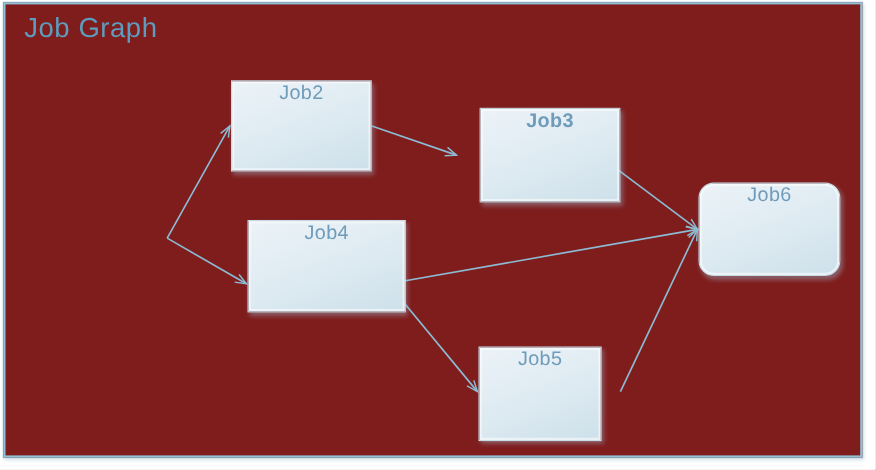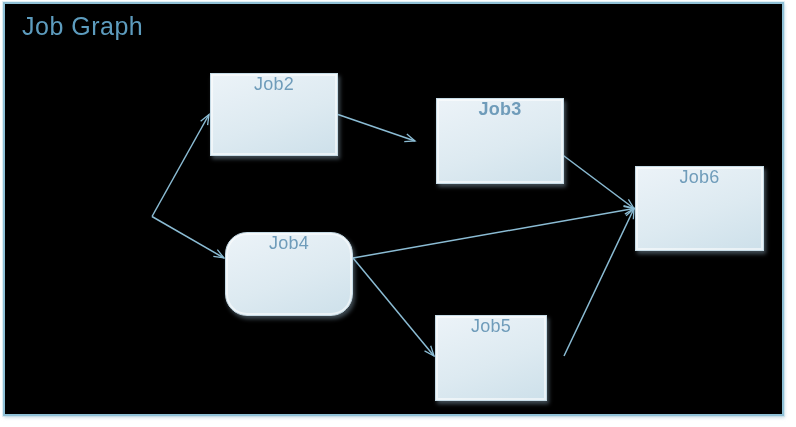--- a/index.html
+++ b/index.html
@@ -16,21 +16,21 @@
     overflow: hidden;
   }
   #frame {
     position: absolute;
     left: 3px;
     top: 2px;
     width: 777px;
     height: 410px;
     border: 2px solid var(--frame-border, #8fc0d6);
     box-shadow: 1px 2px 3px rgba(170, 200, 215, 0.55), 0 0 0 1px rgba(210, 232, 240, 0.6);
-    background: #000000;
+    background: #7f1d1d;
   }
   #diagram-title {
     position: absolute;
     left: 17px;
     top: 8px;
     font-size: 25px;
     letter-spacing: 0.5px;
     color: var(--title-text, #5d9cbe);
     white-space: nowrap;
   }
@@ -85,22 +85,22 @@
         <line x1="564" y1="356" x2="634" y2="208.5" stroke="#8bbcd4" stroke-width="1.5" marker-end="url(#arrow-head)"></line>
       </g>
   </svg>
 
   <div class="node" style="left: 210px; top: 73px; width: 128px; height: 83px;">
     <span class="node-label">Job2</span>
   </div>
   <div class="node" style="left: 436px; top: 98px; width: 128px; height: 86px; font-weight: bold;">
     <span class="node-label">Job3</span>
   </div>
-  <div class="node" style="left: 225px; top: 232px; width: 128px; height: 84px; border-radius: 22px;">
+  <div class="node" style="left: 225px; top: 200px; width: 144px; height: 84px;">
     <span class="node-label">Job4</span>
   </div>
   <div class="node" style="left: 435px; top: 315px; width: 112px; height: 86px;">
     <span class="node-label">Job5</span>
   </div>
-  <div class="node" style="left: 635px; top: 166px; width: 129px; height: 85px;">
+  <div class="node" style="left: 635px; top: 166px; width: 129px; height: 85px; border-radius: 14px;">
     <span class="node-label">Job6</span>
   </div>
 </div>
 
 </body></html>

